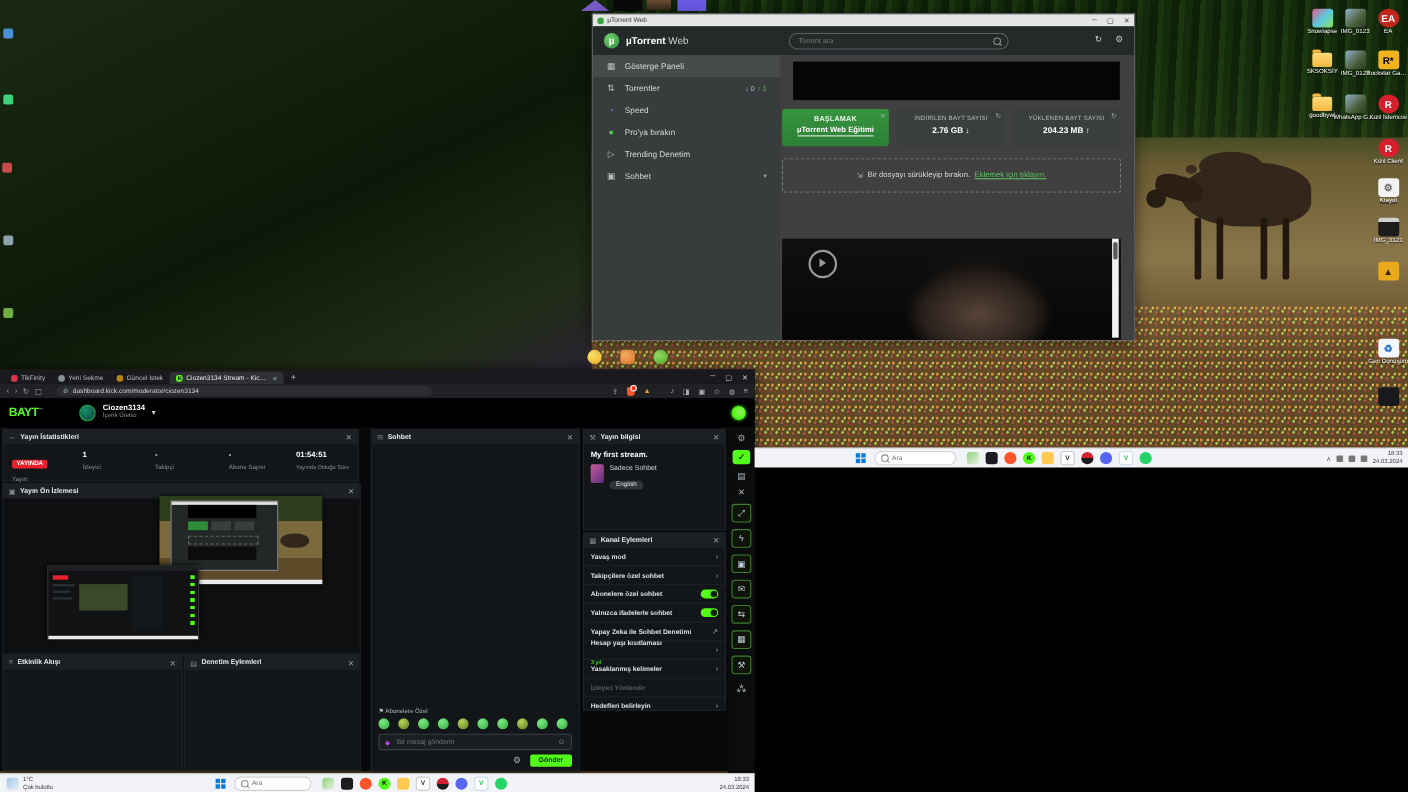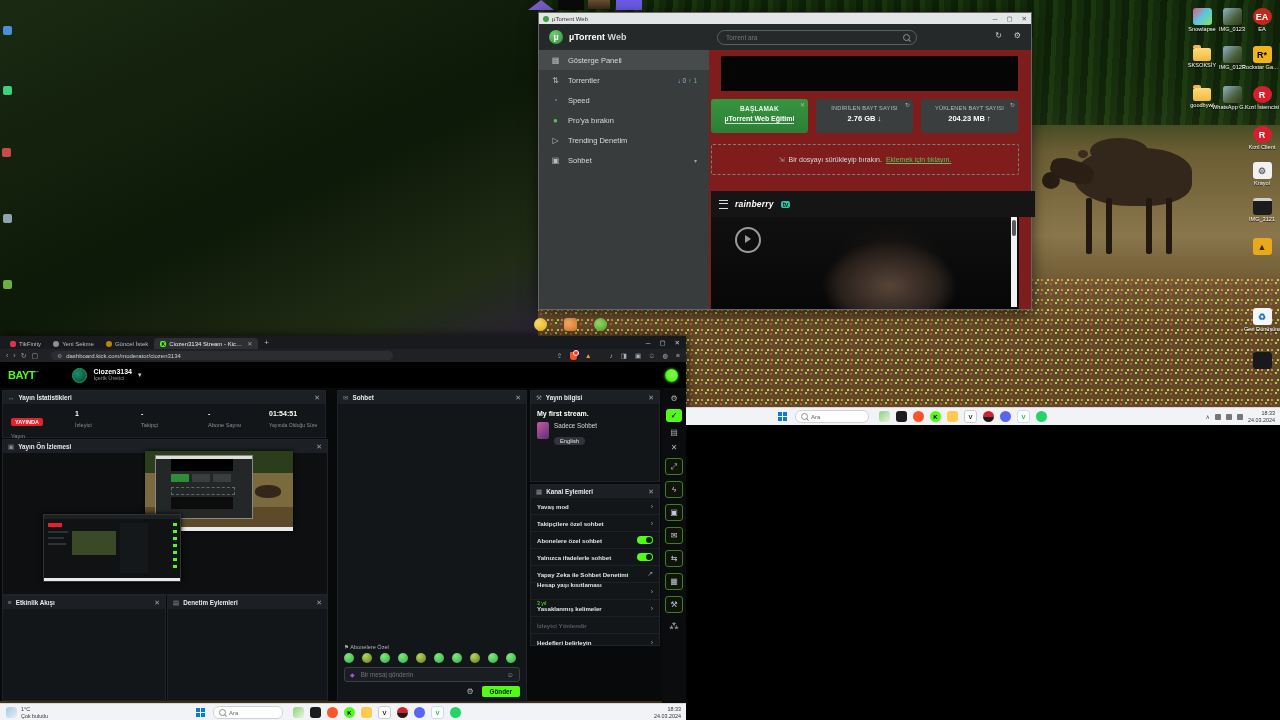--- a/index.html
+++ b/index.html
@@ -39,33 +39,33 @@
   
   .titlebar{height:11px;background:#e4e6e6;display:flex;align-items:center;padding:0 4px;gap:3px}
   .titlebar .t{font-size:6px;color:#333}
   .winbtns{margin-left:auto;display:flex;gap:9px;font-size:6.5px;color:#444;align-items:center}
   
   #utw{left:538px;top:12px;width:492px;height:296px;background:#2b2f30;box-shadow:0 3px 14px rgba(0,0,0,.6);border:1px solid #666}
   #ut-head{position:absolute;left:0;top:11px;width:100%;height:26px;background:#25292a;display:flex;align-items:center}
   .ut-logo{width:14px;height:14px;border-radius:50%;background:radial-gradient(circle at 35% 30%,#6fcf6f,#2f8d3a);margin:0 6px 0 10px;
     color:#fff;font-size:9px;font-weight:bold;text-align:center;line-height:14px}
   .ut-brand{font-size:9px;color:#fff;font-weight:bold}
-  .ut-brand .lt{font-weight:bold;color:#cfd4d4}
+  .ut-brand .lt{font-weight:normal;color:#cfd4d4}
   #ut-search{position:absolute;left:178px;top:6px;width:186px;height:13px;border:1px solid #5a5f60;border-radius:8px;
     background:#25292a;display:flex;align-items:center;padding:0 6px}
   #ut-search input{flex:1;background:transparent;border:0;outline:0;color:#b7bdbd;font-size:6.5px;font-family:inherit}
   .mag{width:5px;height:5px;border:1px solid #8a9090;border-radius:50%;position:relative;flex:none}
   .mag::after{content:"";position:absolute;width:3px;height:1px;background:#8a9090;transform:rotate(45deg);right:-2px;bottom:-1px}
   #ut-hicons{position:absolute;right:10px;top:7px;display:flex;gap:12px;color:#c9cecd;font-size:8px}
   #ut-side{position:absolute;left:0;top:37px;width:170px;bottom:0;background:#383c3d}
   .sitem{height:20px;display:flex;align-items:center;gap:8px;padding:0 12px;color:#d6dada;font-size:7.5px}
   .sitem .ic{width:9px;font-size:8px;color:#b9bfbf;text-align:center}
   .sitem.active{background:#474b4c}
   .badge-dn{color:#9fb6d9;font-size:6.5px}.badge-up{color:#6abf69;font-size:6.5px}
-  #ut-main{position:absolute;left:170px;top:37px;right:0;bottom:0;background:#7f1d1d}
+  #ut-main{position:absolute;left:170px;top:37px;right:0;bottom:0;background:#404040}
   #ut-banner{position:absolute;left:12px;top:6px;width:297px;height:35px;background:#050505}
   .ut-card{position:absolute;top:49px;height:34px;width:97px;background:#3a3e3f;border-radius:3px;color:#fff}
   .ut-card .ct{font-size:5.6px;color:#b5baba;text-align:center;margin-top:6px;letter-spacing:.2px}
   .ut-card .cv{font-size:7.5px;font-weight:bold;text-align:center;margin-top:3px}
   .ut-card .corner{position:absolute;right:3px;top:2px;font-size:6px;color:#aeb4b4}
   #card-start{left:2px;background:linear-gradient(#37953f,#2c7f36)}
   #card-start .ct{color:#eaf6ea;font-weight:bold;font-size:6.5px}
   #card-start .cv{font-size:7px}
   #card-start .cv span{border-bottom:1px solid rgba(255,255,255,.75);padding-bottom:1px}
   #dropzone{position:absolute;left:2px;top:94px;width:306px;height:29px;border:1px dashed #7a7f7f;border-radius:2px;
@@ -349,25 +349,20 @@
       <div class="ut-card" style="left:212px">
         <span class="corner">↻</span>
         <div class="ct">YÜKLENEN BAYT SAYISI</div>
         <div class="cv">204.23 MB ↑</div>
       </div>
       <div id="dropzone">
         <span style="color:#9fa5a5">⇲</span>
         <span>Bir dosyayı sürükleyip bırakın.</span>
         <span class="link">Eklemek için tıklayın.</span>
       </div>
-      <div id="rb-bar">
-        <div class="hamb"></div>
-        <span class="rb-name">rainberry</span>
-        <span class="rb-badge">tv</span>
-      </div>
       <div id="rb-video">
         <div id="rb-play"></div>
       </div>
       <div id="rb-scroll">
           <div class="thumb"></div>
         </div>
     </div>
   </div>
 
   <div class="abs" id="bw">

